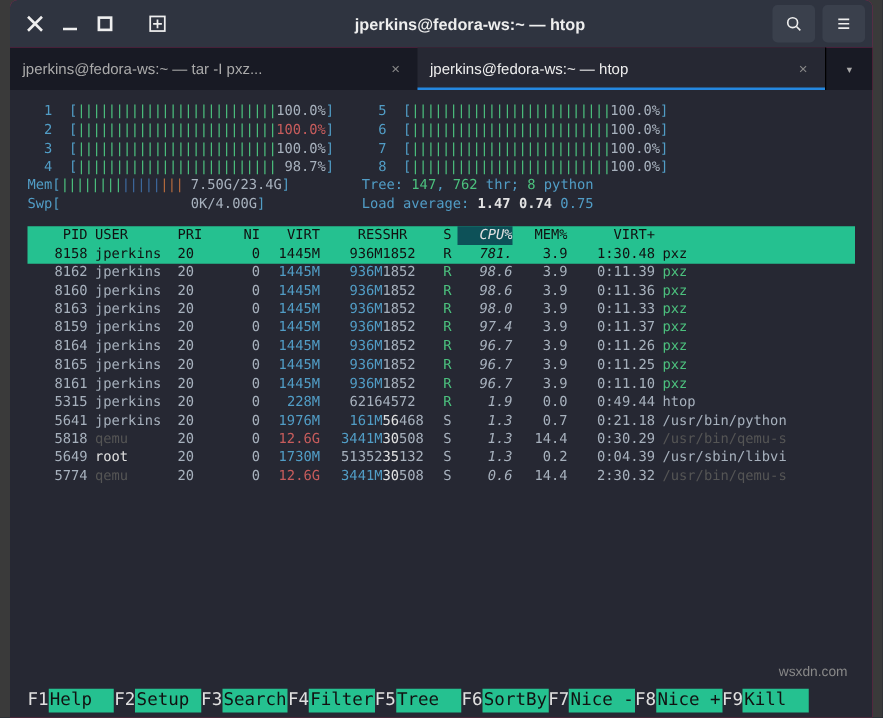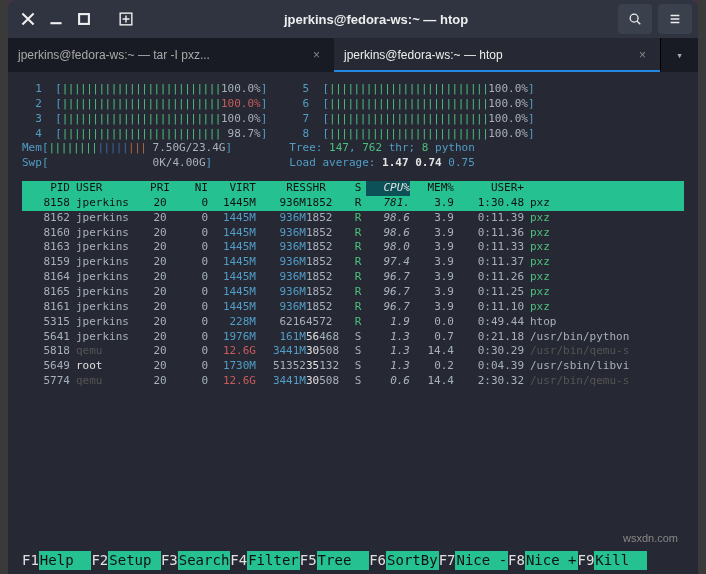--- a/index.html
+++ b/index.html
@@ -38,21 +38,21 @@
   .num { color:#4cc17e;text-align:right; }
   .bold { font-weight:bold; color:#e4e4e4; }
 
   .proc { margin-top: 10px; }
   .phead { background:#25c190; color:#111; display:flex; white-space:pre; }
   .prow  { display:flex; white-space:pre; color:#a7b1bd; }
   .prow.hl { background:#25c190; color:#111; }
   .c { overflow:hidden; }
   .c-pid{ width:48px; text-align:right; }
   .c-usr{ width:72px; padding-left:6px; text-align:left;}
-  .c-pri{ width:36px; text-align:center;}
+  .c-pri{ width:36px; text-align:left;}
   .c-ni { width:30px; text-align:right;}
   .c-vir{ width:48px; text-align:right;}
   .c-res{ width:50px; text-align:right;}
   .c-shr{ width:44px; text-align:left;}
   .c-s  { width:16px; text-align:center;}
   .c-cpu{ width:44px; text-align:right;font-style:italic;}
   .c-mem{ width:44px; text-align:right;}
   .c-tim{ width:70px; text-align:right;}
   .c-cmd{ flex:1; padding-left:6px; text-align:left; overflow:hidden; text-overflow:clip;}
   .c-cpu.hd{ background:#0d5158; color:#e0e0e0;}
@@ -149,21 +149,21 @@
         <span class="c c-pid">PID</span>
         <span class="c c-usr">USER</span>
         <span class="c c-pri">PRI</span>
         <span class="c c-ni">NI</span>
         <span class="c c-vir">VIRT</span>
         <span class="c c-res">RES</span>
         <span class="c c-shr">SHR</span>
         <span class="c c-s">S</span>
         <span class="c c-cpu hd">CPU%</span>
         <span class="c c-mem">MEM%</span>
-        <span class="c c-tim">USER+</span>
+        <span class="c c-tim">VIRT+</span>
       </div>
       <div id="pbody">
           <div class="prow hl"><span class="c c-pid">8158</span><span class="c c-usr ">jperkins</span><span class="c c-pri">20</span><span class="c c-ni">0</span><span class="c c-vir ">1445M</span><span class="c c-res ">936M</span><span class="c c-shr">1852</span><span class="c c-s ">R</span><span class="c c-cpu">781.</span><span class="c c-mem">3.9</span><span class="c c-tim">1:30.48</span><span class="c c-cmd ">pxz</span></div>
           <div class="prow"><span class="c c-pid">8162</span><span class="c c-usr ">jperkins</span><span class="c c-pri">20</span><span class="c c-ni">0</span><span class="c c-vir v-c">1445M</span><span class="c c-res v-c">936M</span><span class="c c-shr">1852</span><span class="c c-s v-g">R</span><span class="c c-cpu">98.6</span><span class="c c-mem">3.9</span><span class="c c-tim">0:11.39</span><span class="c c-cmd v-g">pxz</span></div>
           <div class="prow"><span class="c c-pid">8160</span><span class="c c-usr ">jperkins</span><span class="c c-pri">20</span><span class="c c-ni">0</span><span class="c c-vir v-c">1445M</span><span class="c c-res v-c">936M</span><span class="c c-shr">1852</span><span class="c c-s v-g">R</span><span class="c c-cpu">98.6</span><span class="c c-mem">3.9</span><span class="c c-tim">0:11.36</span><span class="c c-cmd v-g">pxz</span></div>
           <div class="prow"><span class="c c-pid">8163</span><span class="c c-usr ">jperkins</span><span class="c c-pri">20</span><span class="c c-ni">0</span><span class="c c-vir v-c">1445M</span><span class="c c-res v-c">936M</span><span class="c c-shr">1852</span><span class="c c-s v-g">R</span><span class="c c-cpu">98.0</span><span class="c c-mem">3.9</span><span class="c c-tim">0:11.33</span><span class="c c-cmd v-g">pxz</span></div>
           <div class="prow"><span class="c c-pid">8159</span><span class="c c-usr ">jperkins</span><span class="c c-pri">20</span><span class="c c-ni">0</span><span class="c c-vir v-c">1445M</span><span class="c c-res v-c">936M</span><span class="c c-shr">1852</span><span class="c c-s v-g">R</span><span class="c c-cpu">97.4</span><span class="c c-mem">3.9</span><span class="c c-tim">0:11.37</span><span class="c c-cmd v-g">pxz</span></div>
           <div class="prow"><span class="c c-pid">8164</span><span class="c c-usr ">jperkins</span><span class="c c-pri">20</span><span class="c c-ni">0</span><span class="c c-vir v-c">1445M</span><span class="c c-res v-c">936M</span><span class="c c-shr">1852</span><span class="c c-s v-g">R</span><span class="c c-cpu">96.7</span><span class="c c-mem">3.9</span><span class="c c-tim">0:11.26</span><span class="c c-cmd v-g">pxz</span></div>
           <div class="prow"><span class="c c-pid">8165</span><span class="c c-usr ">jperkins</span><span class="c c-pri">20</span><span class="c c-ni">0</span><span class="c c-vir v-c">1445M</span><span class="c c-res v-c">936M</span><span class="c c-shr">1852</span><span class="c c-s v-g">R</span><span class="c c-cpu">96.7</span><span class="c c-mem">3.9</span><span class="c c-tim">0:11.25</span><span class="c c-cmd v-g">pxz</span></div>
           <div class="prow"><span class="c c-pid">8161</span><span class="c c-usr ">jperkins</span><span class="c c-pri">20</span><span class="c c-ni">0</span><span class="c c-vir v-c">1445M</span><span class="c c-res v-c">936M</span><span class="c c-shr">1852</span><span class="c c-s v-g">R</span><span class="c c-cpu">96.7</span><span class="c c-mem">3.9</span><span class="c c-tim">0:11.10</span><span class="c c-cmd v-g">pxz</span></div>

